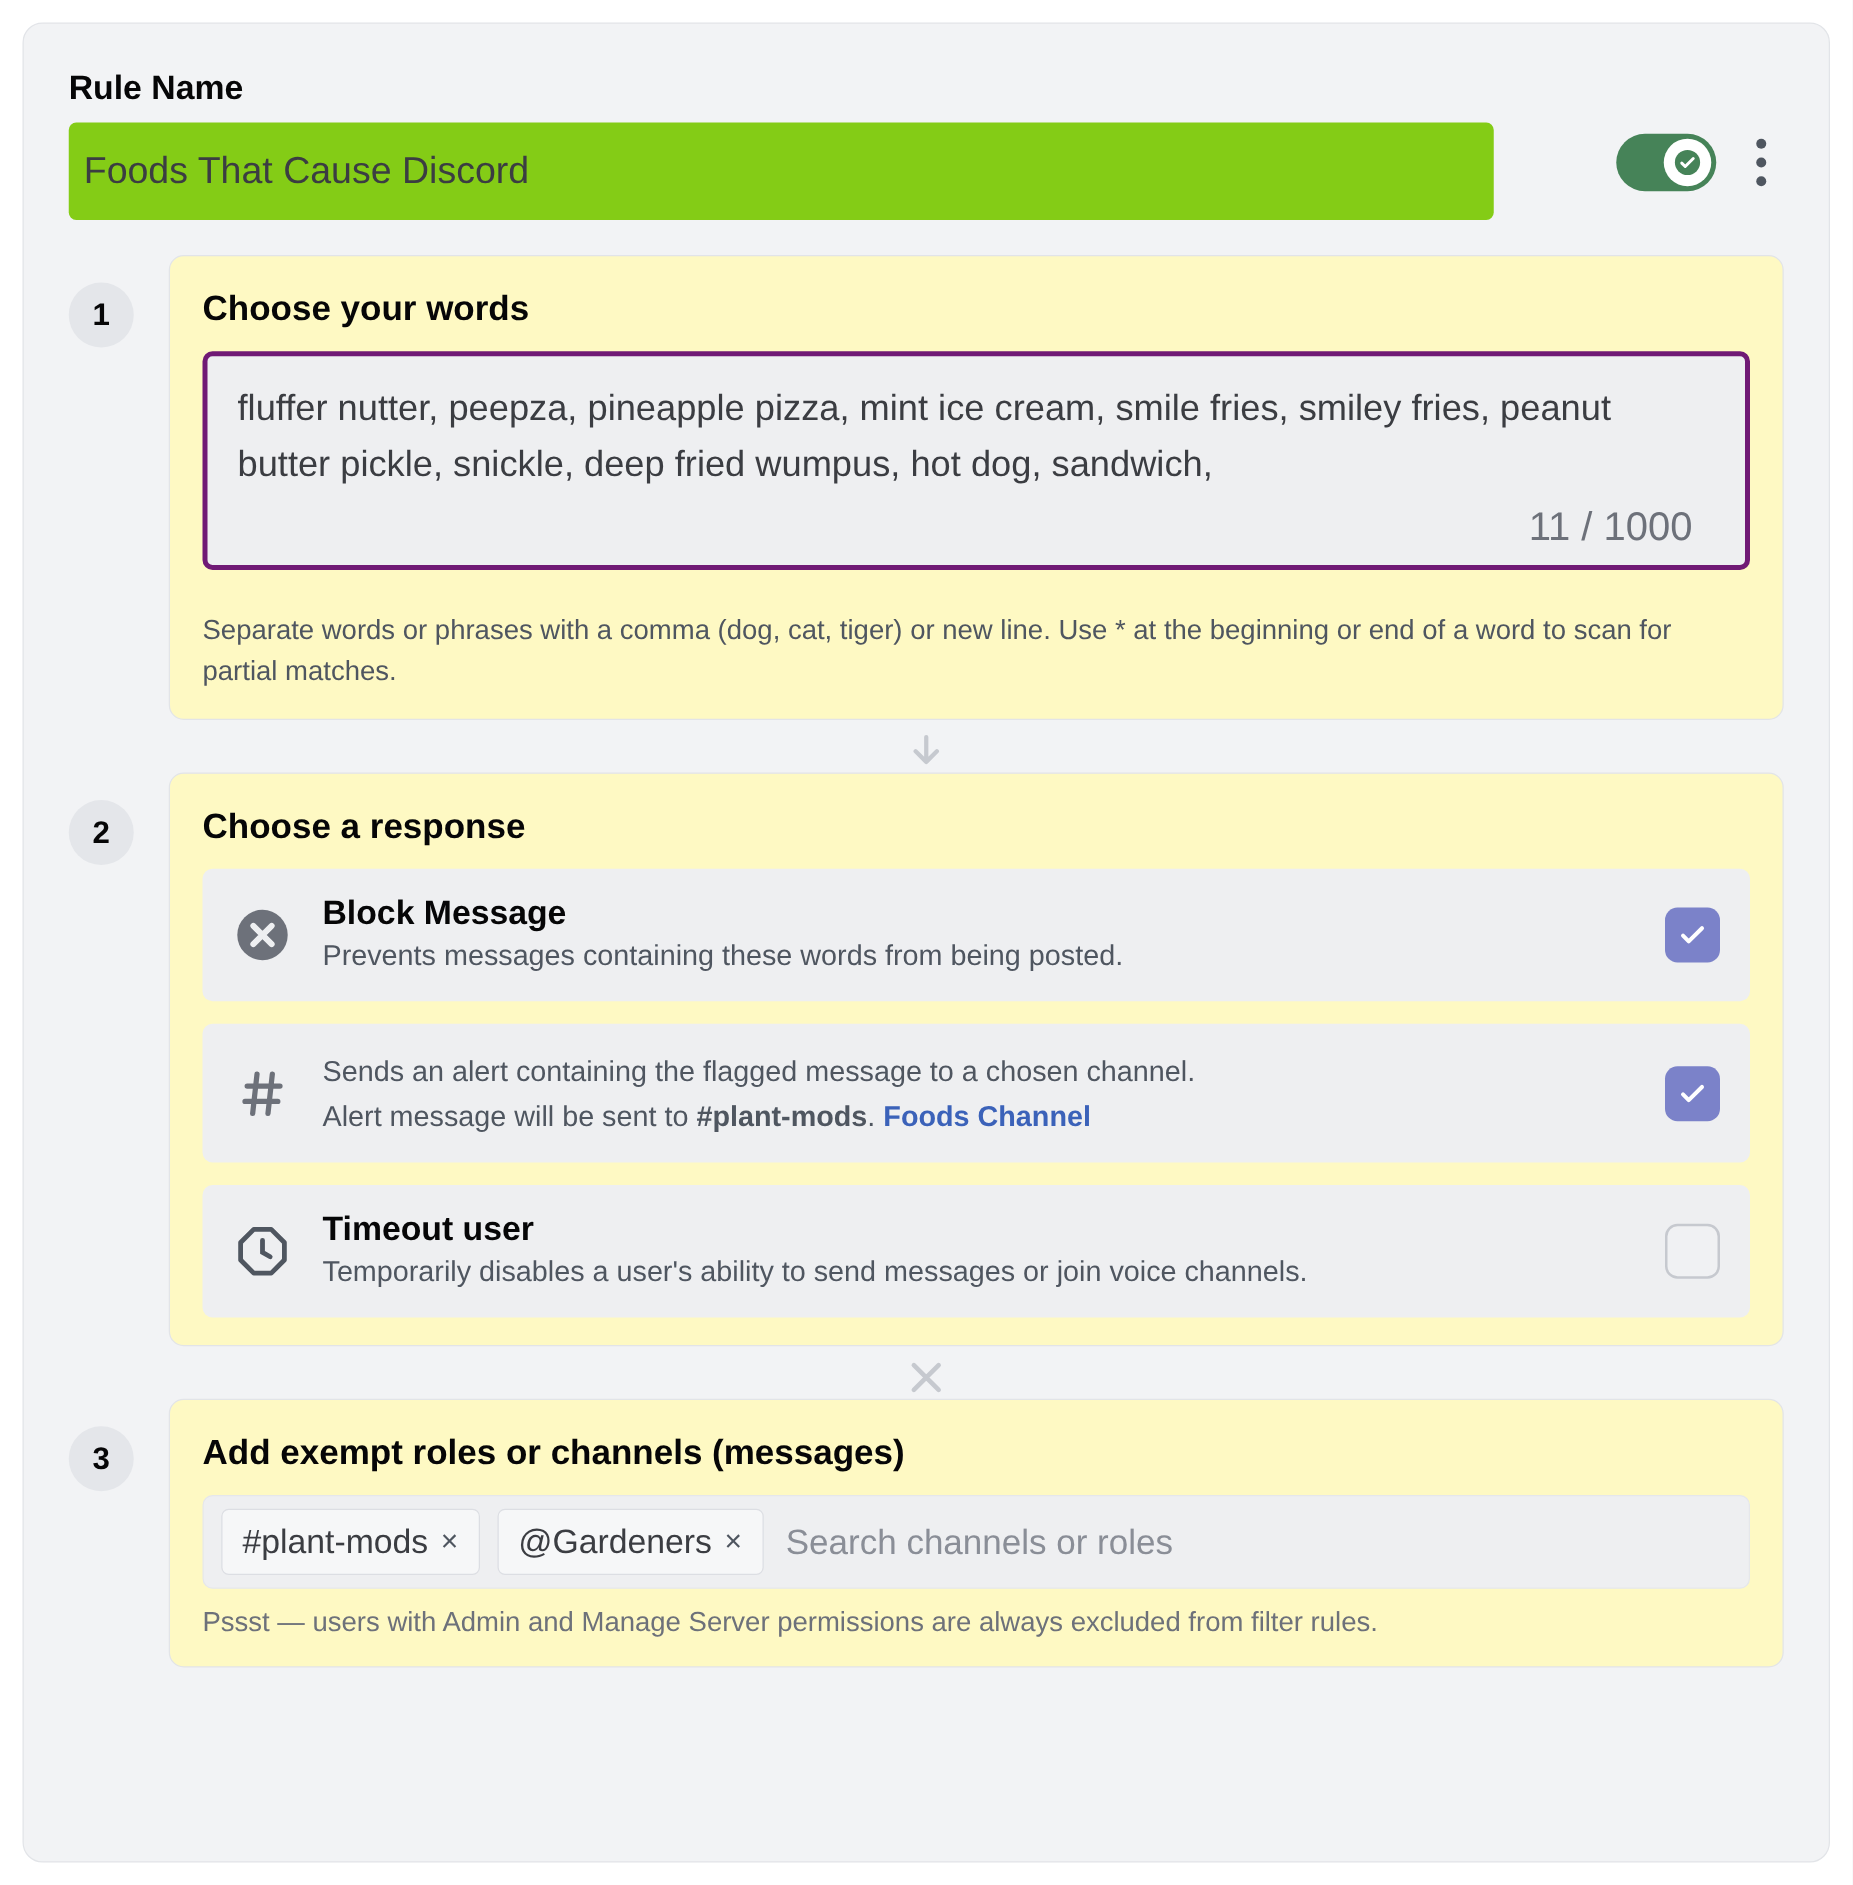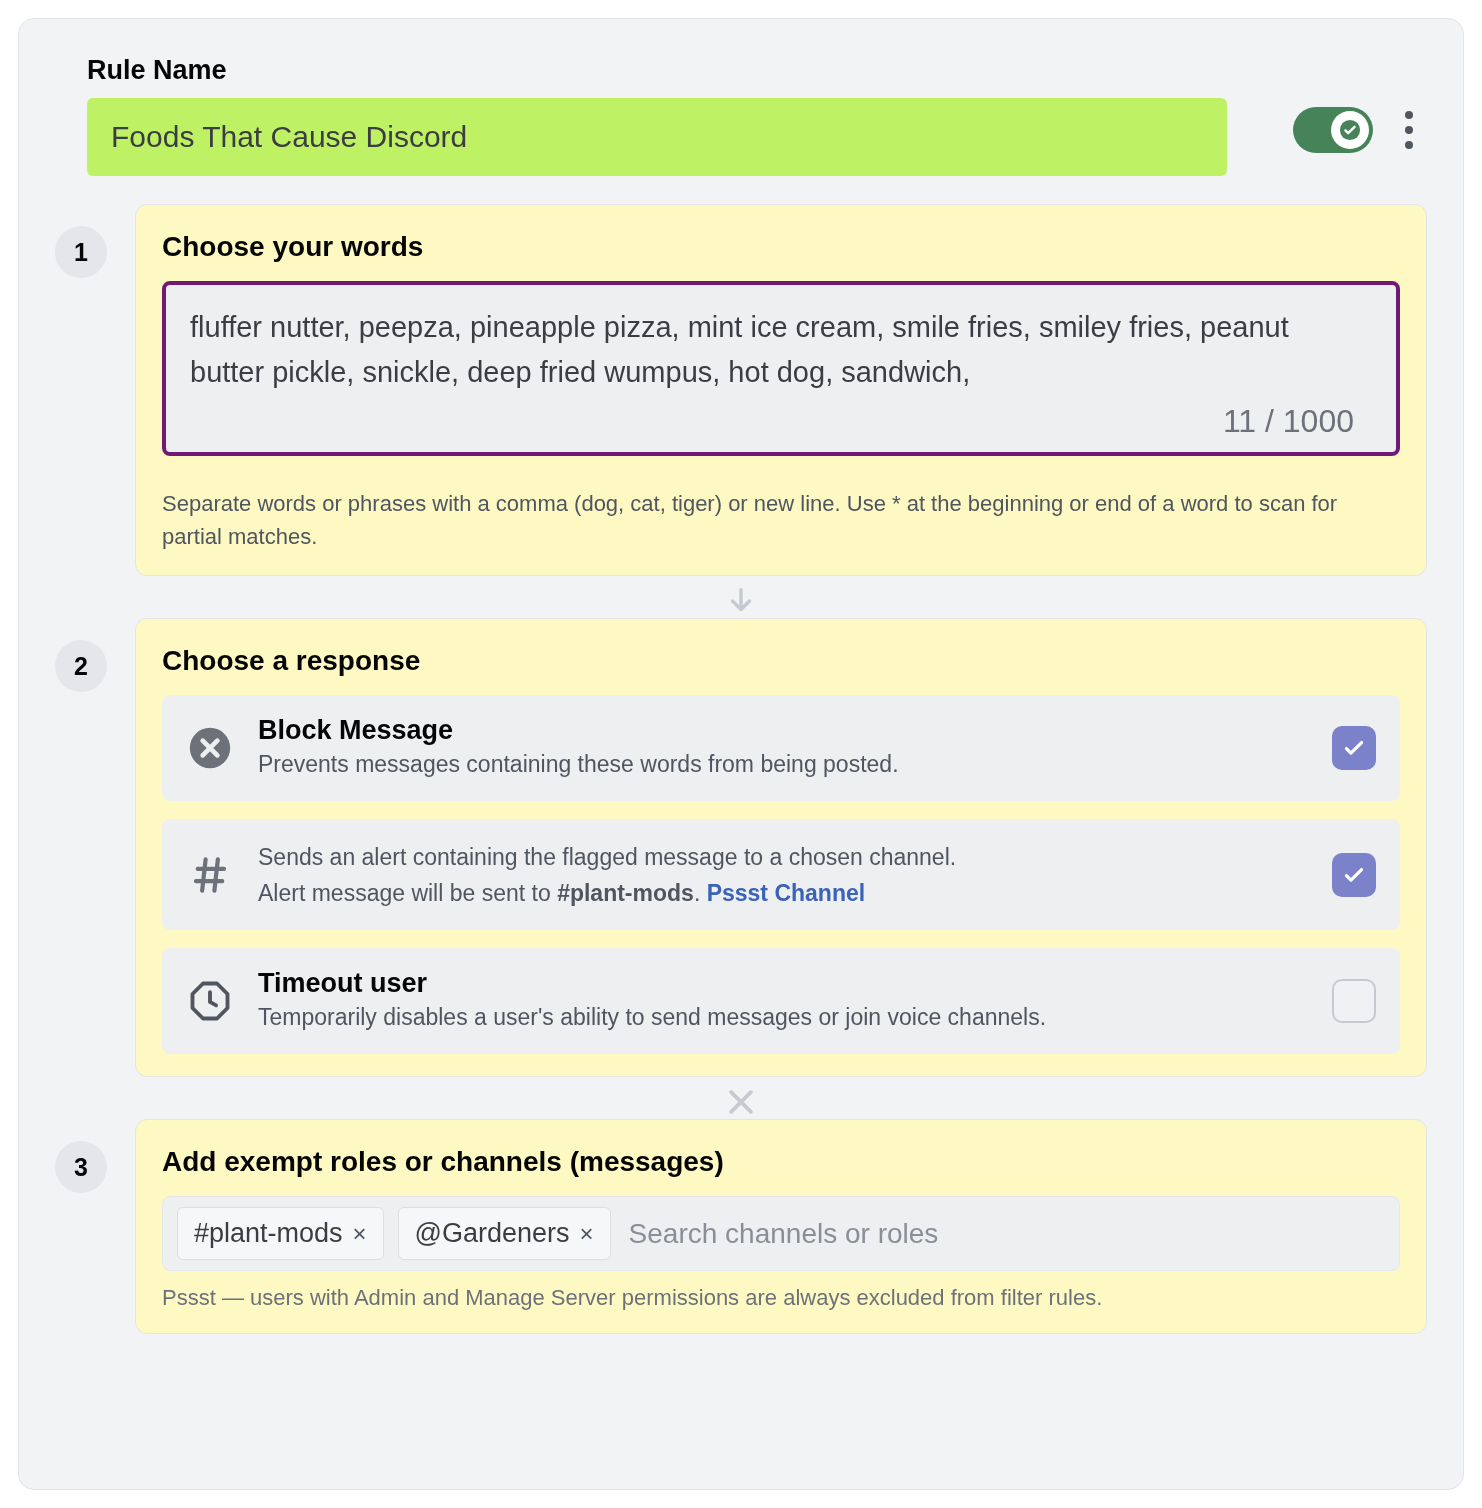--- a/index.html
+++ b/index.html
@@ -16,35 +16,35 @@
     background: #f2f3f5;
     border: 1px solid #e2e4e8;
     border-radius: 16px;
     padding: 36px 36px 28px 36px;
   }
   .header-row {
     display: flex;
     align-items: center;
     gap: 24px;
   }
-  .header-left { flex: 1; margin-left: 32px; }
+  .header-left { flex: 1; }
   .field-label {
     font-size: 27px;
     font-weight: 700;
     color: #060607;
     margin-bottom: 12px;
   }
   .rule-name-input {
     width: 100%;
     max-width: 1140px;
     height: 78px;
-    background: #bef264;
+    background: #84cc16;
     border: none;
     border-radius: 6px;
-    padding: 0 24px;
+    padding: 0 12px;
     font-size: 30px;
     color: #3b3d42;
     outline: none;
   }
   .header-right {
     display: flex;
     align-items: center;
     gap: 18px;
     padding-top: 28px;
   }
@@ -306,21 +306,21 @@
 
       <div class="response-item">
         <div class="resp-icon">
           <svg width="42" height="42" viewBox="0 0 24 24">
             <path d="M5 8.5h15M4 15.5h15M9.5 3l-2 18M16.5 3l-2 18" stroke="#6d717a" stroke-width="2.4" fill="none" stroke-linecap="round"></path>
           </svg>
         </div>
         <div class="resp-body">
           <div class="resp-desc">Sends an alert containing the flagged message to a chosen channel.</div>
           <div class="resp-desc">
-            <span>Alert message will be sent to </span><span class="chan">#plant-mods</span><span>. </span><span class="link">Pssst Channel</span>
+            <span>Alert message will be sent to </span><span class="chan">#plant-mods</span><span>. </span><span class="link">Foods Channel</span>
           </div>
         </div>
         <div class="chk on">
           <svg width="26" height="26" viewBox="0 0 24 24">
             <path d="M5 12.5l4.2 4.2L19 7" stroke="#fff" stroke-width="3" fill="none" stroke-linecap="round" stroke-linejoin="round"></path>
           </svg>
         </div>
       </div>
 
       <div class="response-item">

